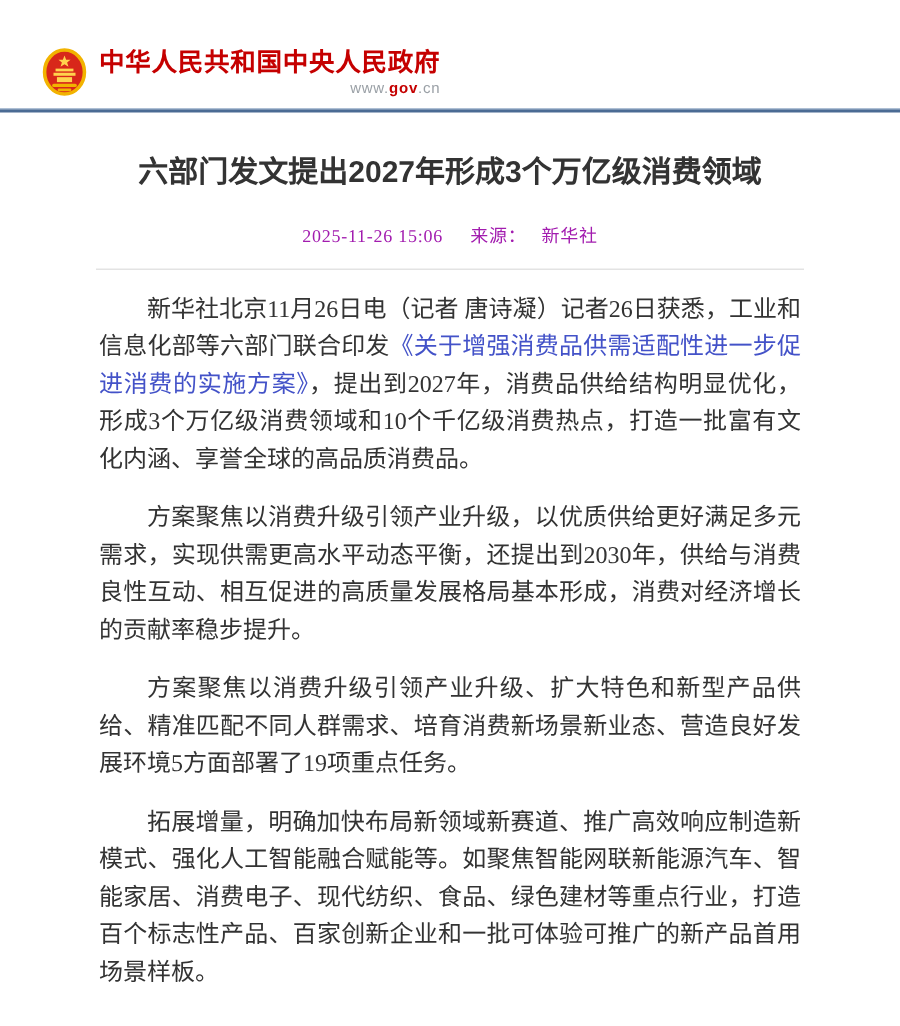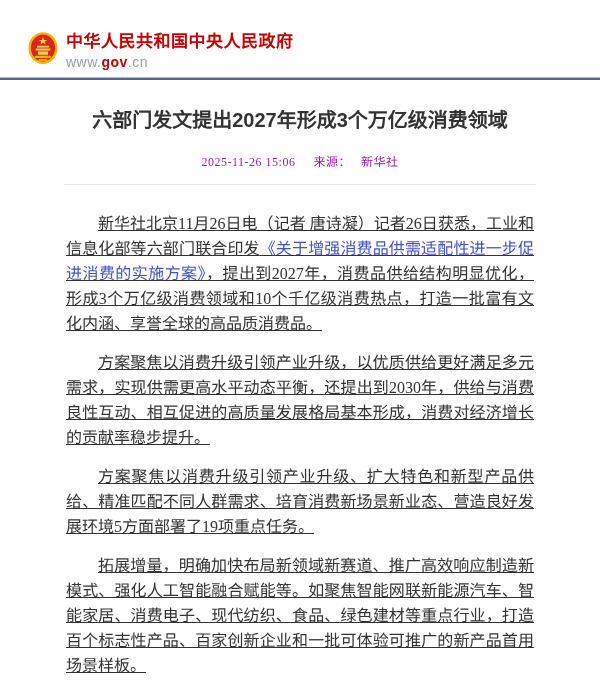--- a/index.html
+++ b/index.html
@@ -7,35 +7,35 @@
     width: 600px;
     min-height: 684px;
     background: #ffffff;
     font-family: "Liberation Serif", "DejaVu Serif", serif;
     color: #333;
   }
   .page { width: 600px; min-height: 684px; background: #fff; overflow: hidden; }
 
   
   .site-header { padding-top: 32px; }
-  .brand { display: flex; align-items: flex-start; margin-left: 28px; }
+  .brand { display: flex; align-items: flex-start; margin-left: 28px; text-align: right; }
   .emblem { width: 30px; height: 33px; display: inline-block; flex: 0 0 auto; }
   .brand-text { margin-left: 8px; }
   .site-name {
     font-family: "Liberation Sans", "DejaVu Sans", sans-serif;
     font-size: 17px;
     font-weight: bold;
     color: #c50000;
     letter-spacing: 0.5px;
     line-height: 20px;
     cursor: pointer;
   }
   .site-url {
     font-family: "Liberation Sans", "DejaVu Sans", sans-serif;
-    font-size: 14px;
+    font-size: 10px;
     color: #9aa0a6;
     margin-top: 2px;
     letter-spacing: 0.5px;
     cursor: pointer;
   }
   .site-url .gov { color: #c50000; font-weight: bold; }
   .header-rule {
     margin-top: 7px;
     height: 2px;
     background: #4a6b94;
@@ -61,26 +61,25 @@
   }
   .article-meta .sep { display: inline-block; width: 18px; }
   .article-meta .sep2 { display: inline-block; width: 10px; }
   .meta-rule {
     margin: 14px 64px 0 64px;
     border-bottom: 1px solid #e3e3e3;
   }
 
   
   .article-body {
-    margin: 26px 66px 0 66px;
+    margin: 14px 66px 0 66px;
     font-size: 16px;
     line-height: 25px;
     text-align: justify;
     color: #333;
-    text-decoration: underline;
   }
   .article-body p {
     margin: 0 0 14px 0;
     text-indent: 2em;
   }
   .doc-link {
     color: #4352c8;
     text-decoration: none;
     cursor: pointer;
   }

